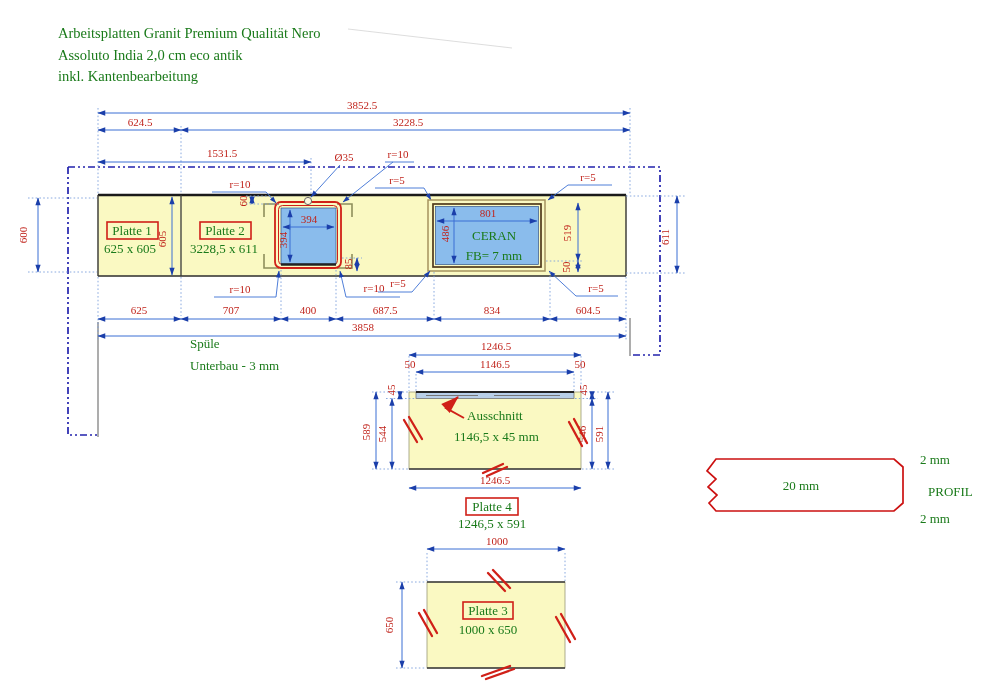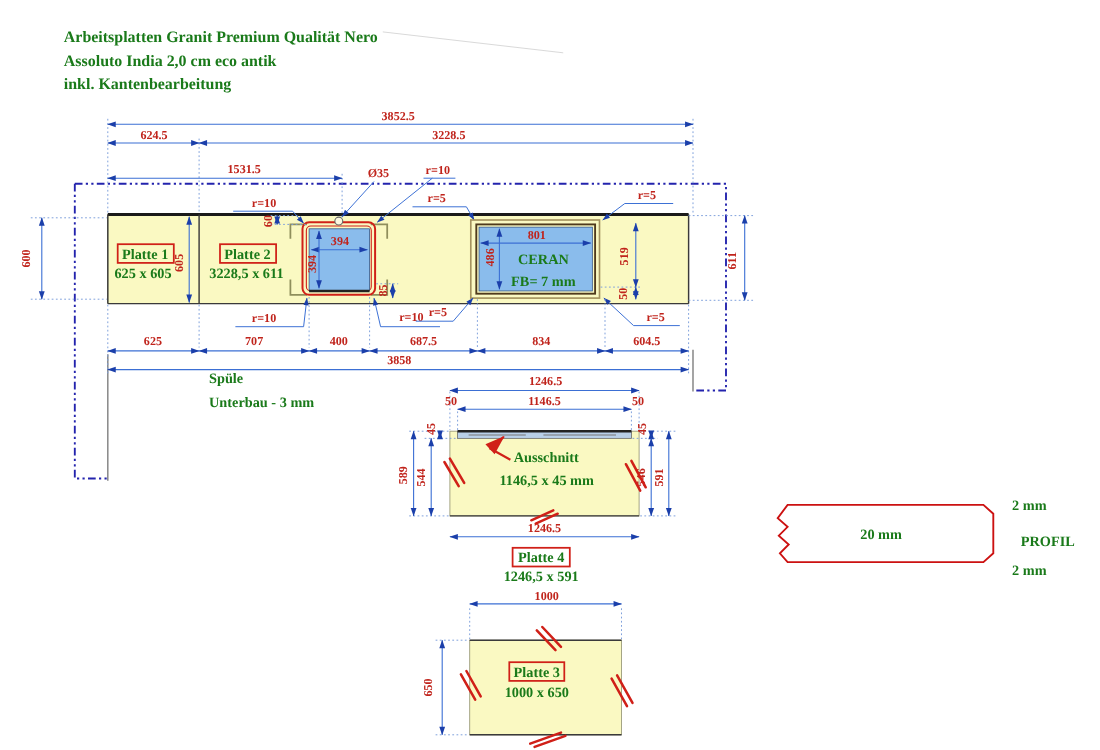--- a/index.html
+++ b/index.html
@@ -1,17 +1,17 @@
 <!DOCTYPE html>
 <html><head>
 <meta charset="utf-8">
 <style>
   html,body{margin:0;padding:0;background:#ffffff;}
   .canvas{position:relative;width:1000px;height:682px;background:#ffffff;overflow:hidden;
-          font-family:"Liberation Serif", serif;font-weight:bold;}
+          font-family:"Liberation Serif", serif;}
   svg{display:block}
   
   .slab{fill:#faf9c2;stroke:#9a9a78;stroke-width:0.8;}
   .wall{fill:none;stroke:#2323ad;stroke-width:1.7;stroke-dasharray:7 3 2 3 2 3;}
   .gwall{fill:none;stroke:#8a8a8a;stroke-width:1.4;}
   .edge{stroke:#1a1a1a;stroke-width:2.6;}
   .edge-thin{stroke:#3a3a3a;stroke-width:1.3;}
   .dim{stroke:#3b6fd4;stroke-width:1;fill:none;}
   .ldr{stroke:#3b6fd4;stroke-width:0.9;fill:none;}
   .ext{stroke:#7ea0dc;stroke-width:0.9;fill:none;stroke-dasharray:1.6 2.2;}

